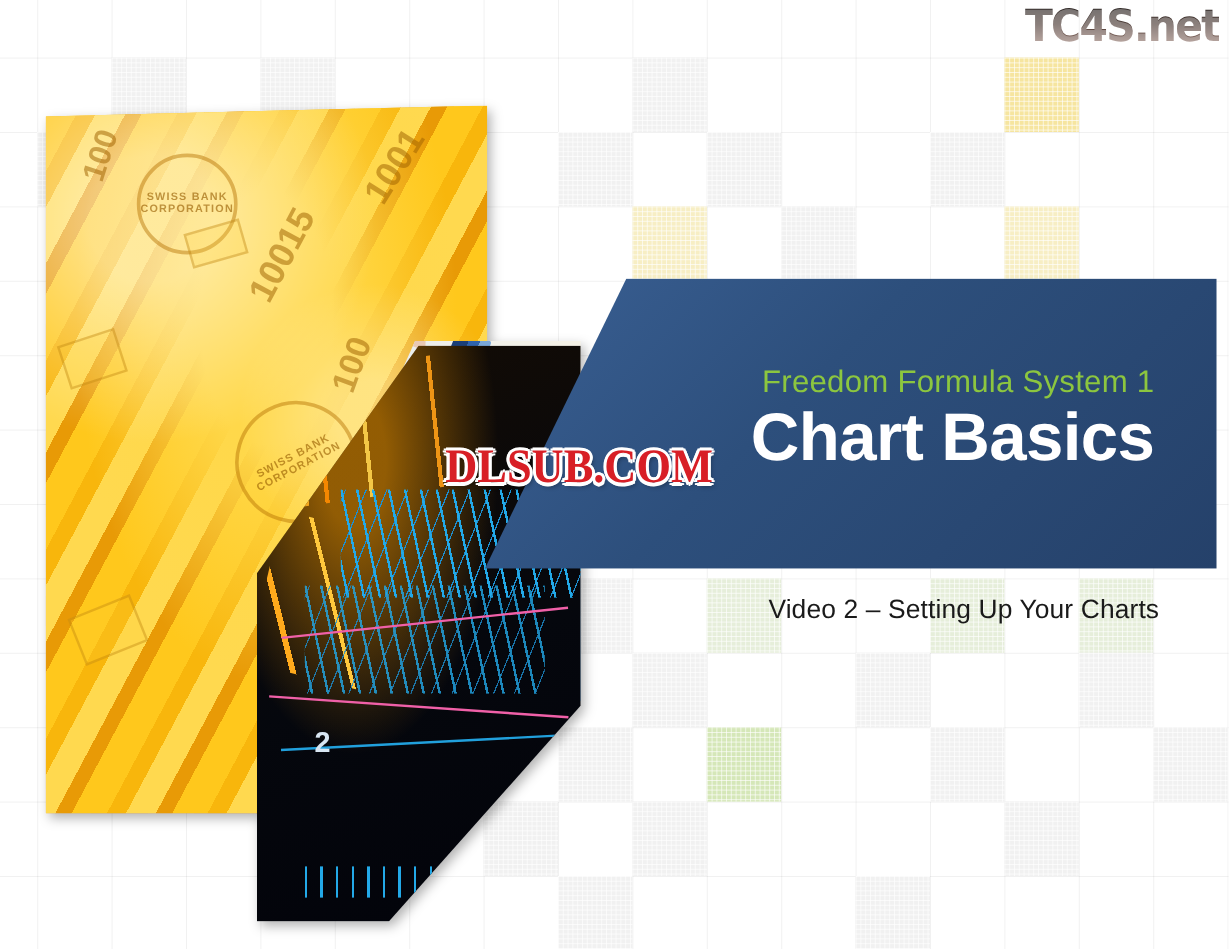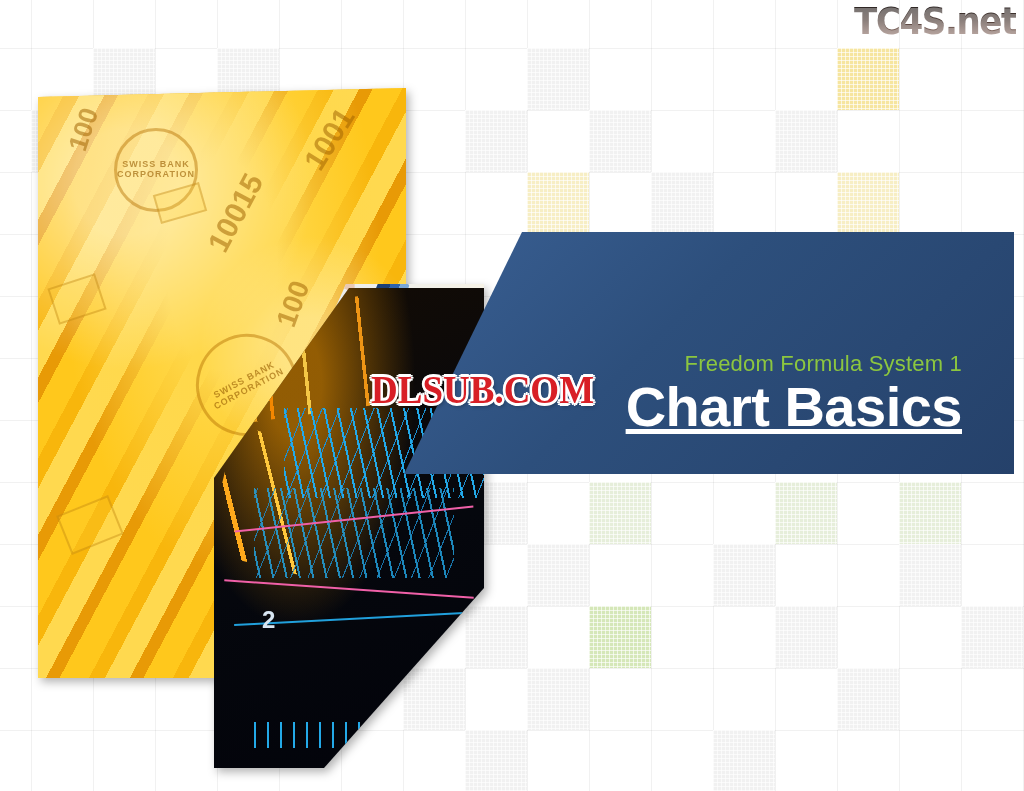--- a/index.html
+++ b/index.html
@@ -226,34 +226,32 @@
   }
   .banner-text {
     position: absolute;
     right: 52px;
     top: 72px;
     text-align: right;
     width: 520px;
   }
   .eyebrow {
     color: #8cc63f;
-    font-size: 22px;
+    font-size: 26px;
     font-weight: normal;
     line-height: 1.1;
     letter-spacing: 0.2px;
-    margin-top: 48px;
   }
   .bigtitle {
     color: #ffffff;
     font-size: 56px;
     font-weight: bold;
     line-height: 1.05;
     margin-top: 2px;
     letter-spacing: -0.5px;
-    text-decoration: underline;
   }
 
   
   .video-sub {
     position: absolute;
     right: 58px;
     top: 495px;
     font-size: 22px;
     color: #1a1a1a;
     letter-spacing: 0.1px;
@@ -391,17 +389,18 @@
     </div>
   </div>
 
   <div class="banner">
     <div class="banner-text">
       <div class="eyebrow">Freedom Formula System 1</div>
       <div class="bigtitle">Chart Basics</div>
     </div>
   </div>
 
+  <div class="video-sub">Video 2 – Setting Up Your Charts</div>
 
   <div class="logo-tc4s">TC4S.net</div>
   <div class="watermark-dlsub">DLSUB.COM</div>
 
 </div>
 
 </body></html>

